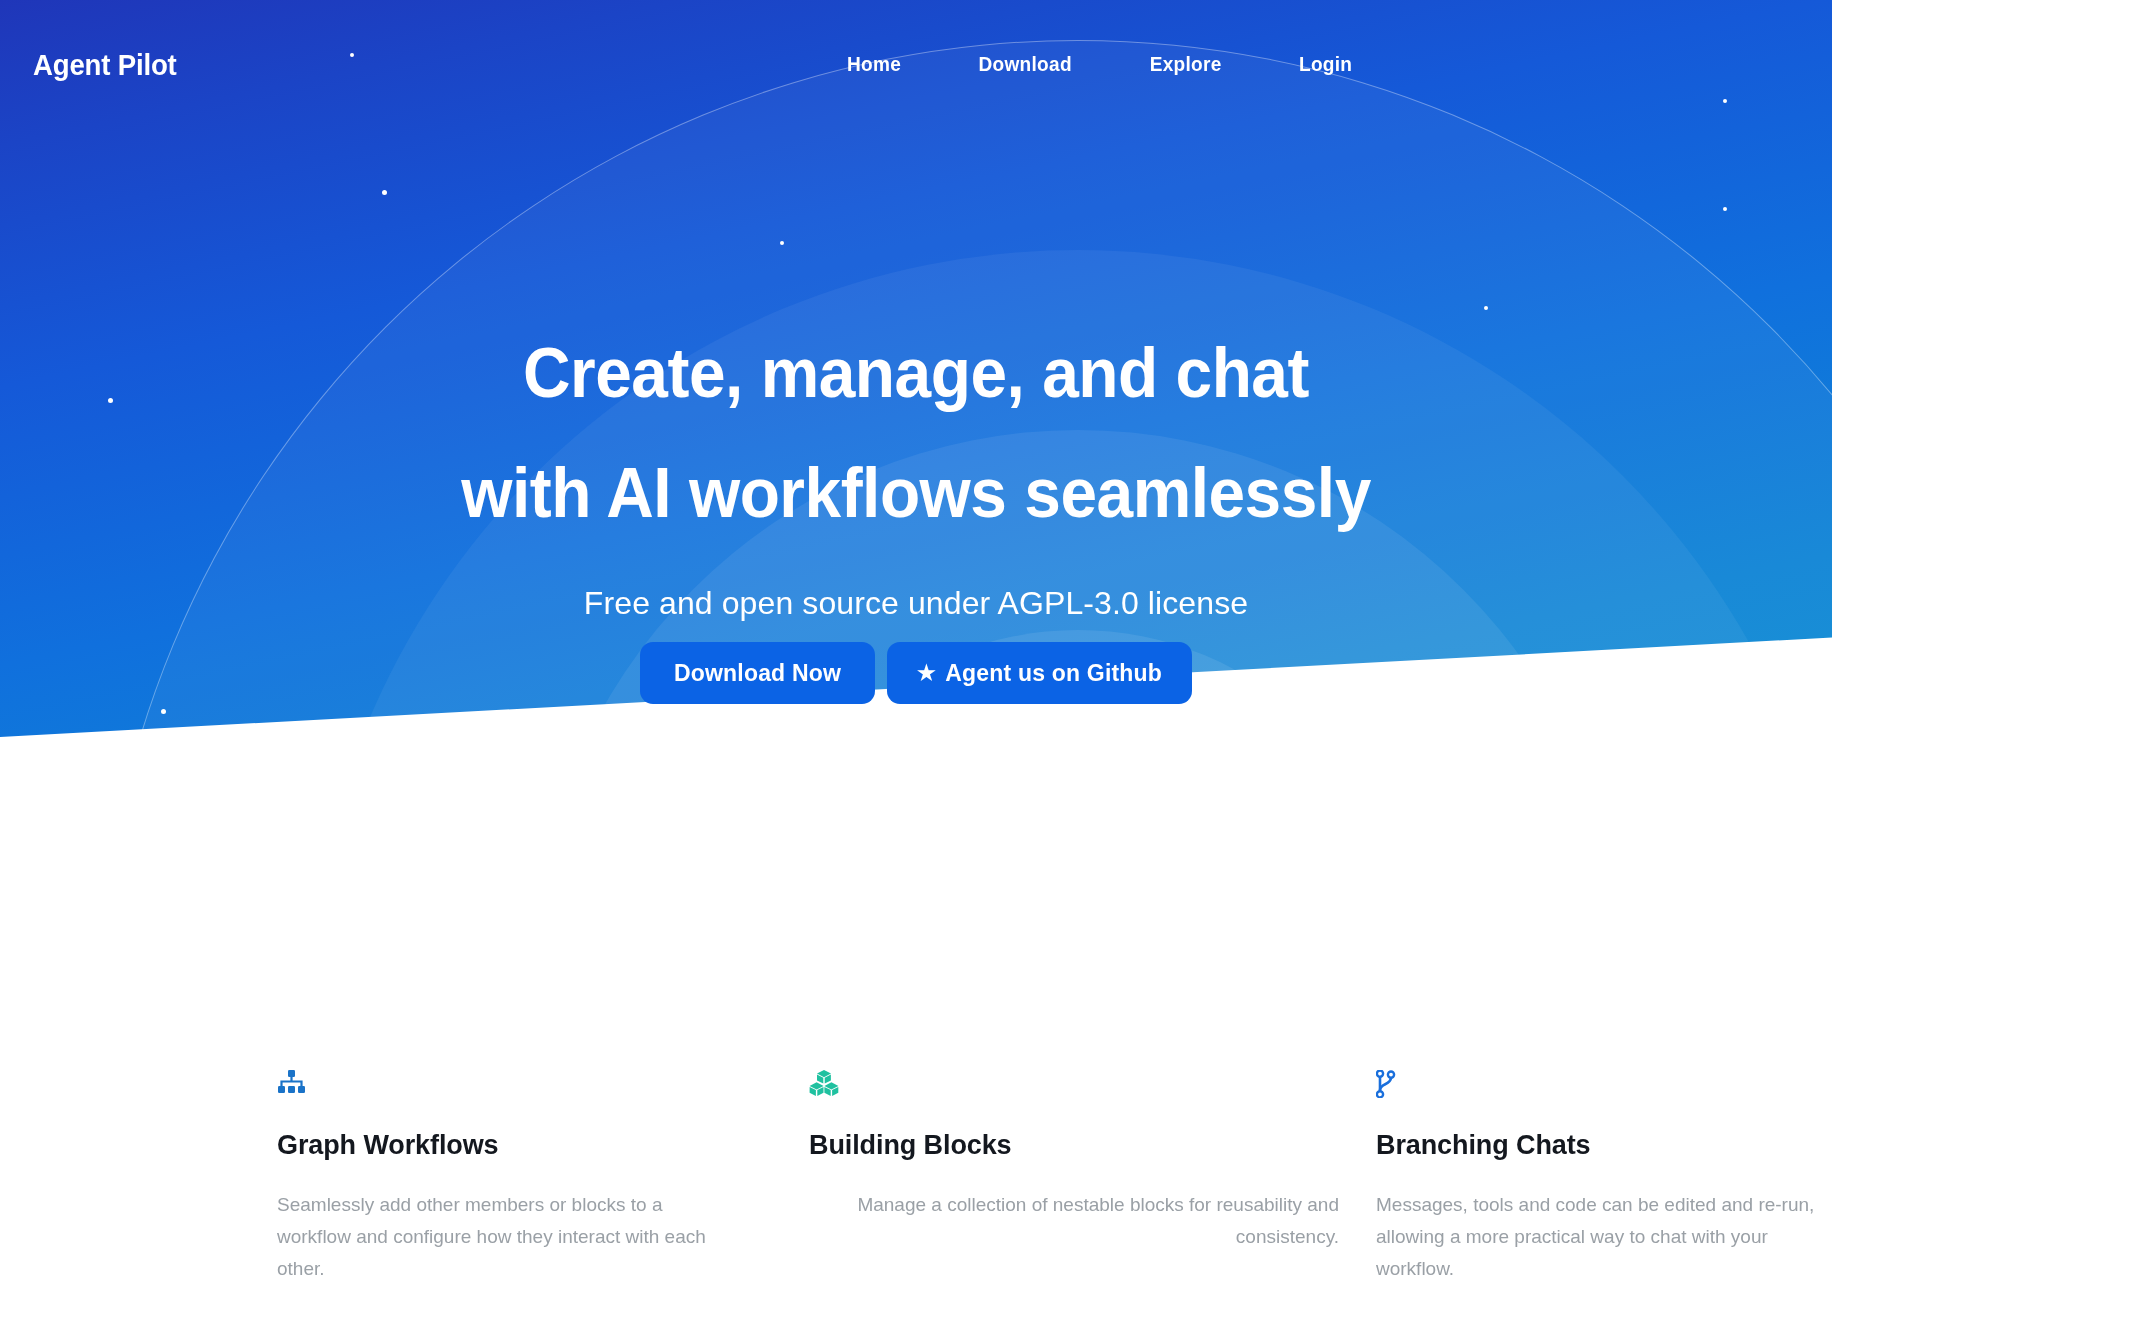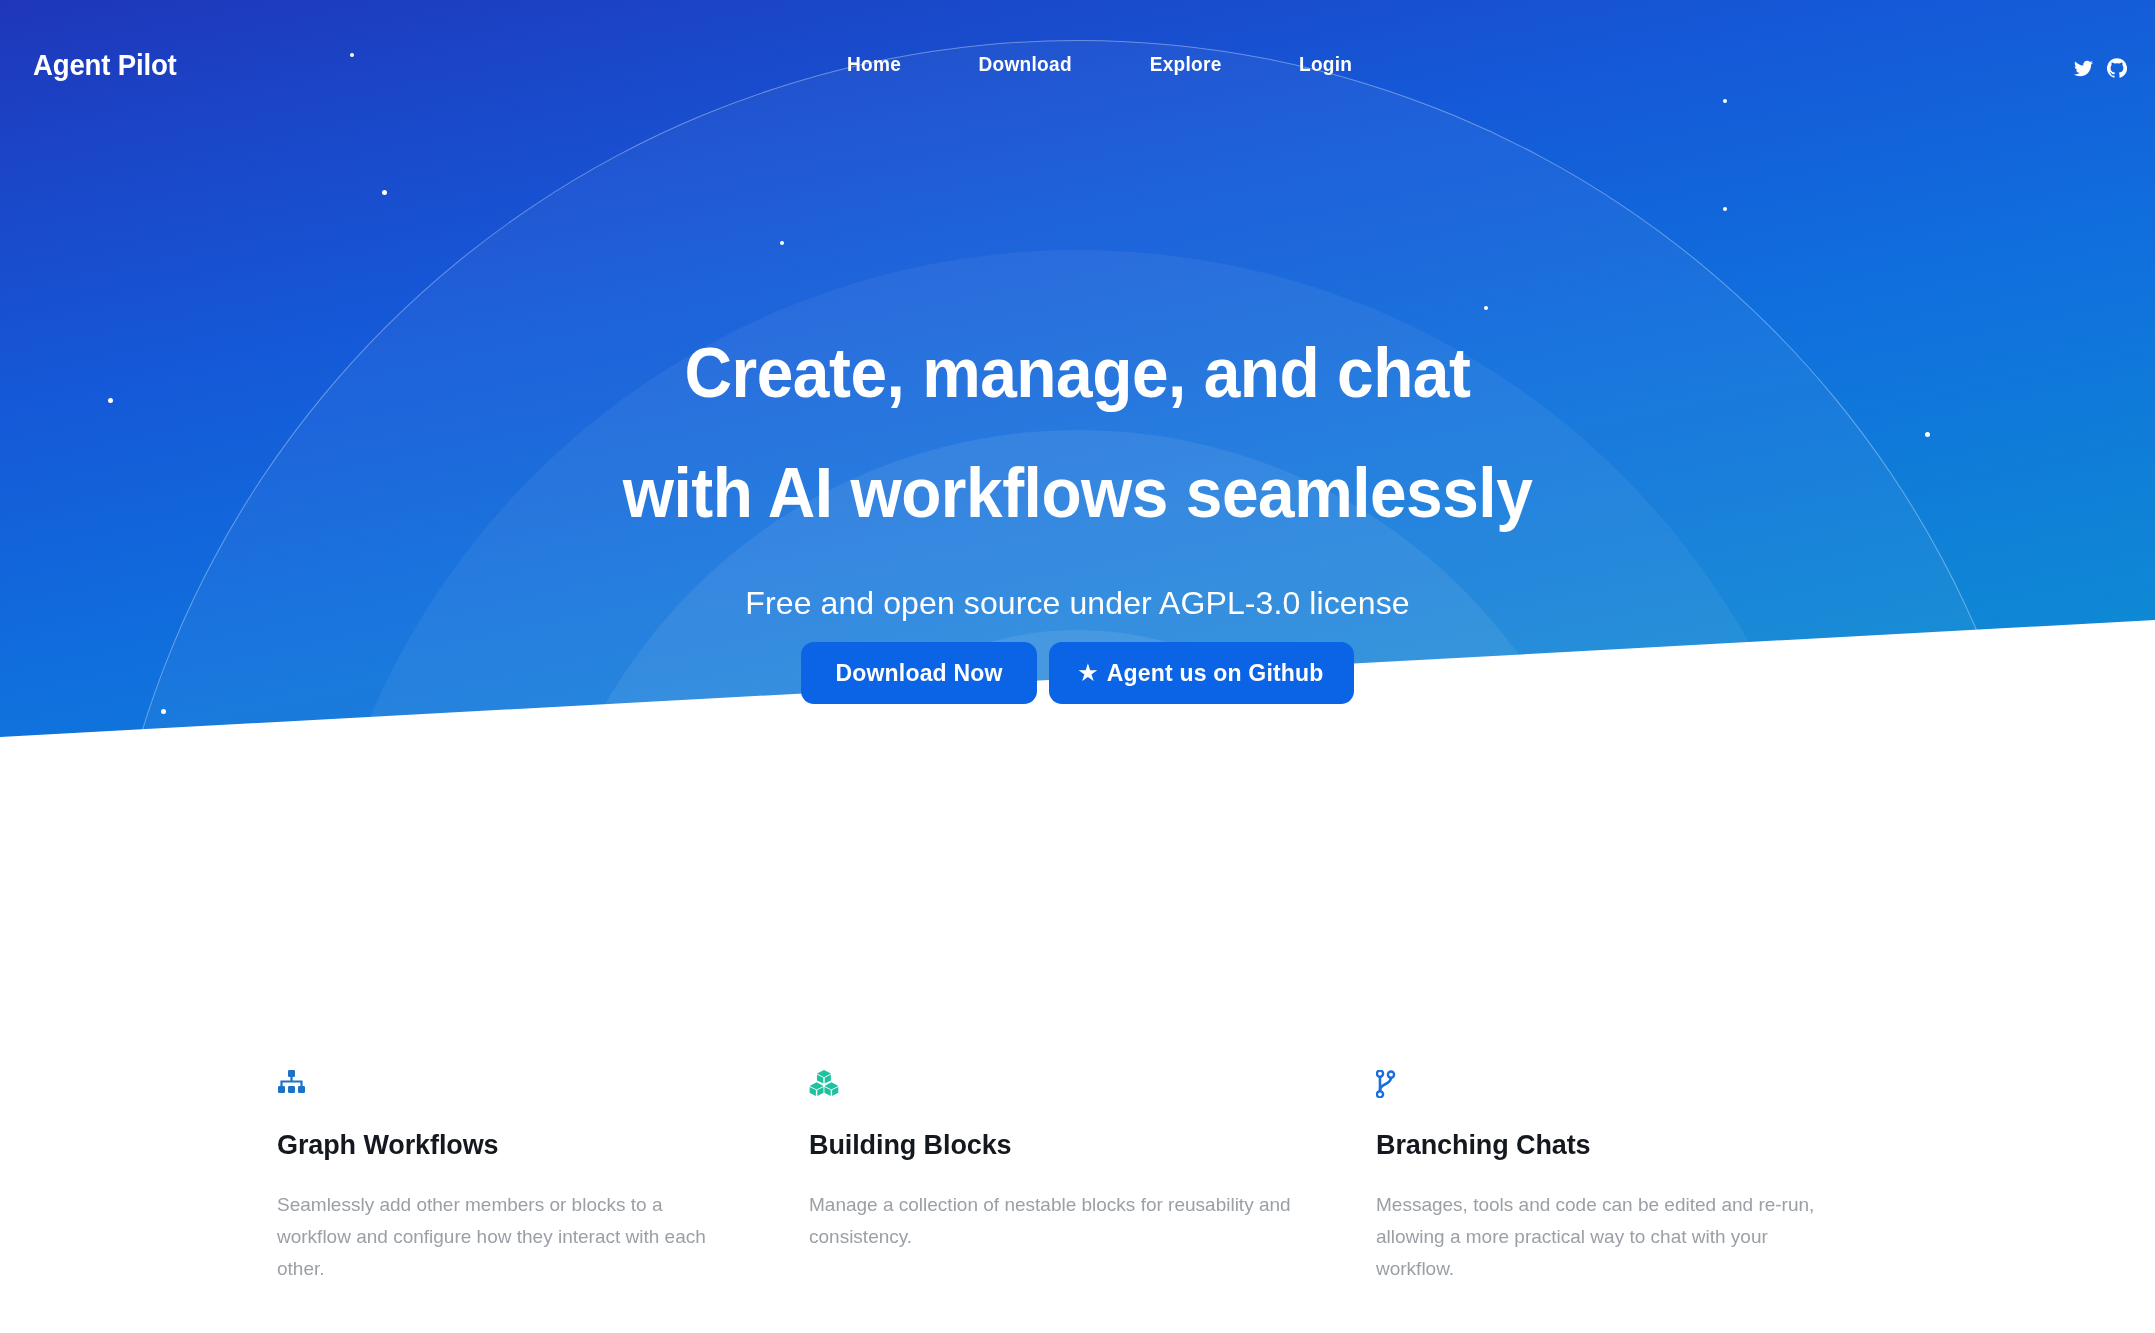--- a/index.html
+++ b/index.html
@@ -8,21 +8,21 @@
     width: 2155px;
     height: 1333px;
     overflow: hidden;
     background: #ffffff;
     font-family: "Liberation Sans", sans-serif;
   }
 
   
   .hero {
     position: relative;
-    width: 2155px;
+    width: 1832px;
     height: 820px;
     overflow: hidden;
     background: linear-gradient(168deg,
         #1f36b9 0%,
         #1b44c6 12%,
         #1559d8 32%,
         #1070dd 55%,
         #0f84d6 78%,
         #0d92d3 100%);
   }
@@ -203,21 +203,21 @@
     color: #14181f;
     letter-spacing: -0.1px;
     margin-bottom: 28px;
   }
   .feature-desc {
     font-size: 19px;
     line-height: 32px;
     color: #9aa0a6;
     max-width: 460px;
   }
-  .feature:nth-child(2) .feature-desc { max-width: 530px; }
+  .feature:nth-child(2) .feature-desc { max-width: 530px; text-align: right; }
   .feature:nth-child(3) .feature-desc { max-width: 475px; }
 </style>
 </head>
 <body>
 
 <div class="hero">
 
   <div class="hero-bg">
     <div class="ring ring-outer"></div>
     <div class="ring ring-mid"></div>

